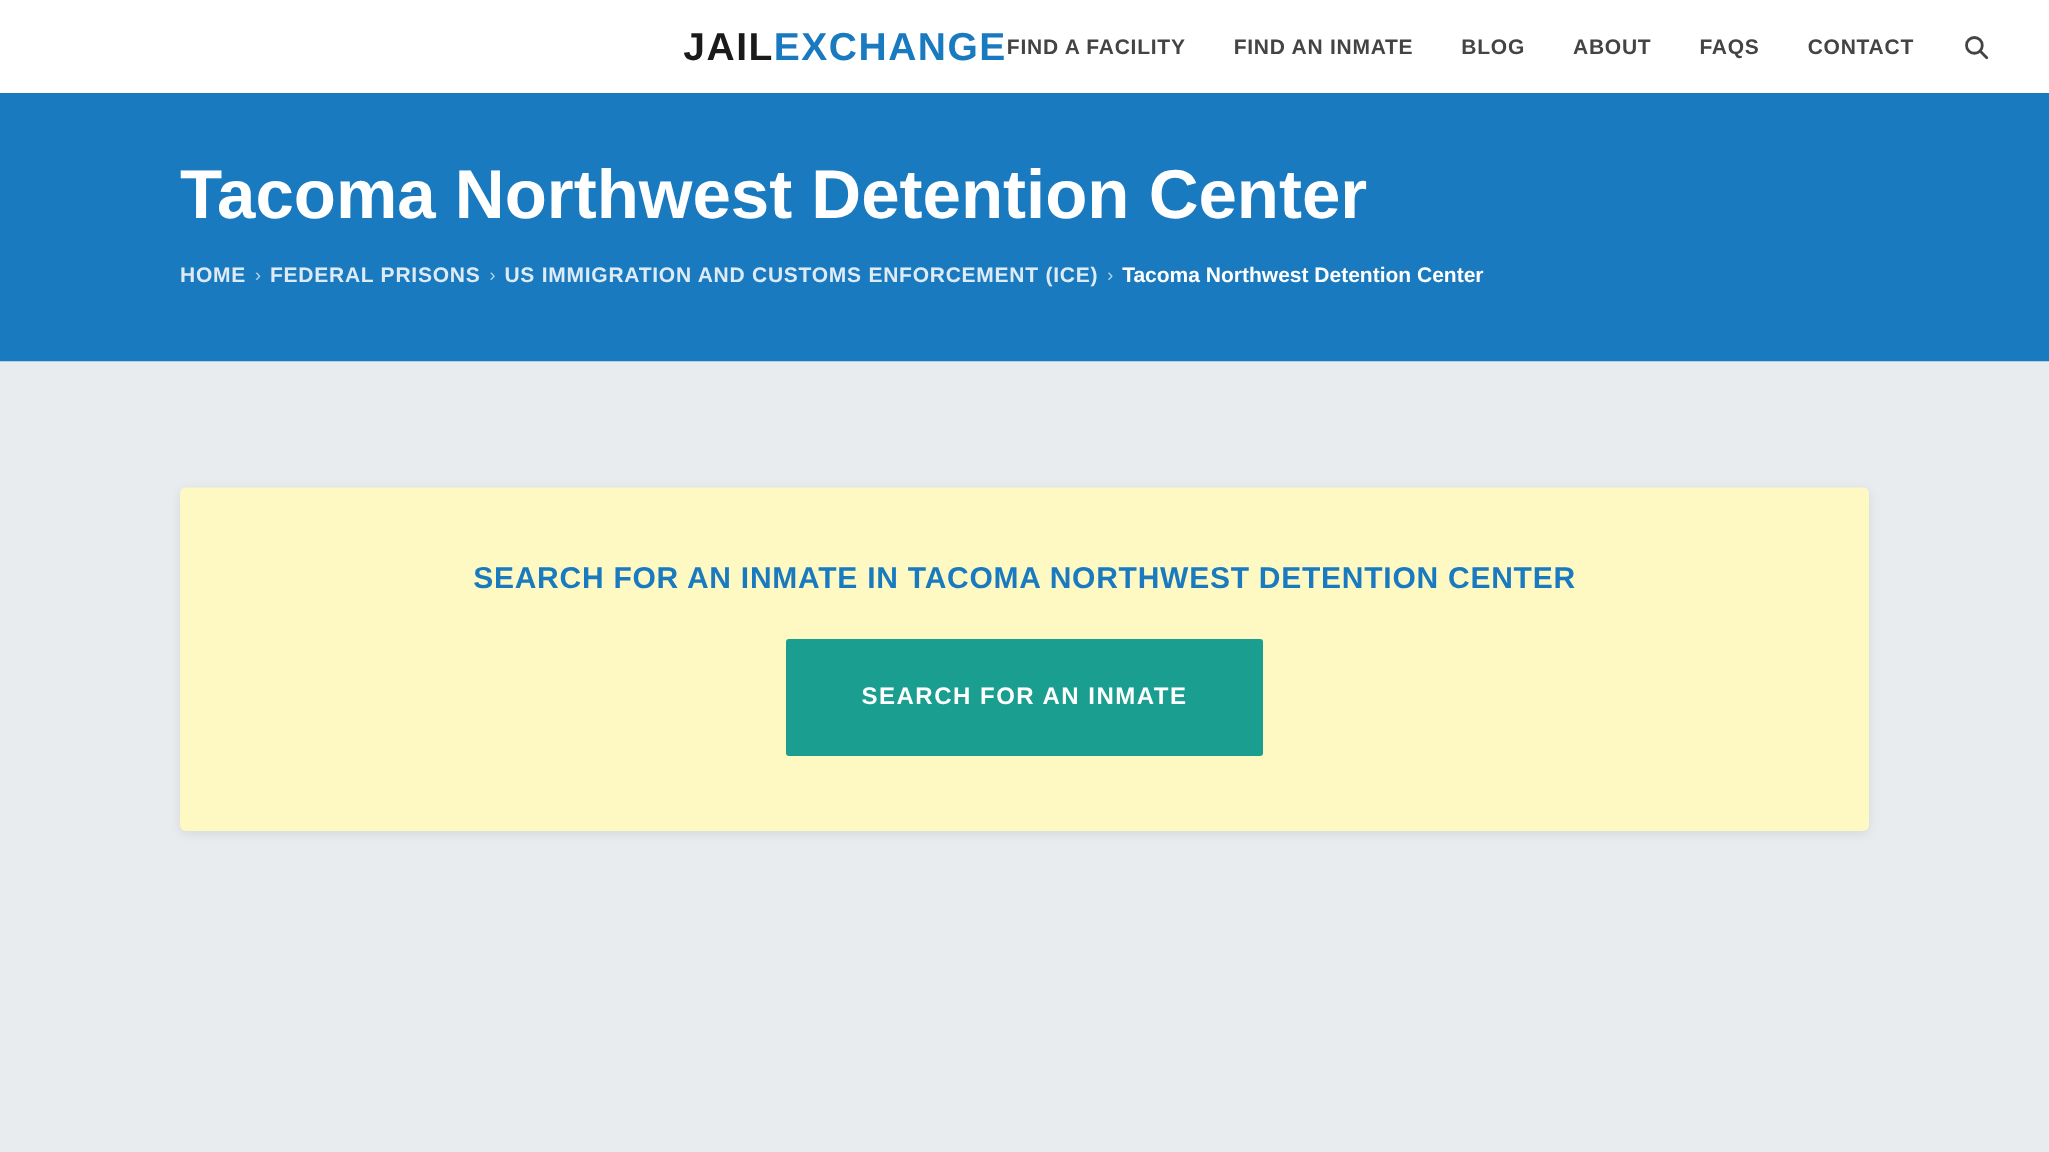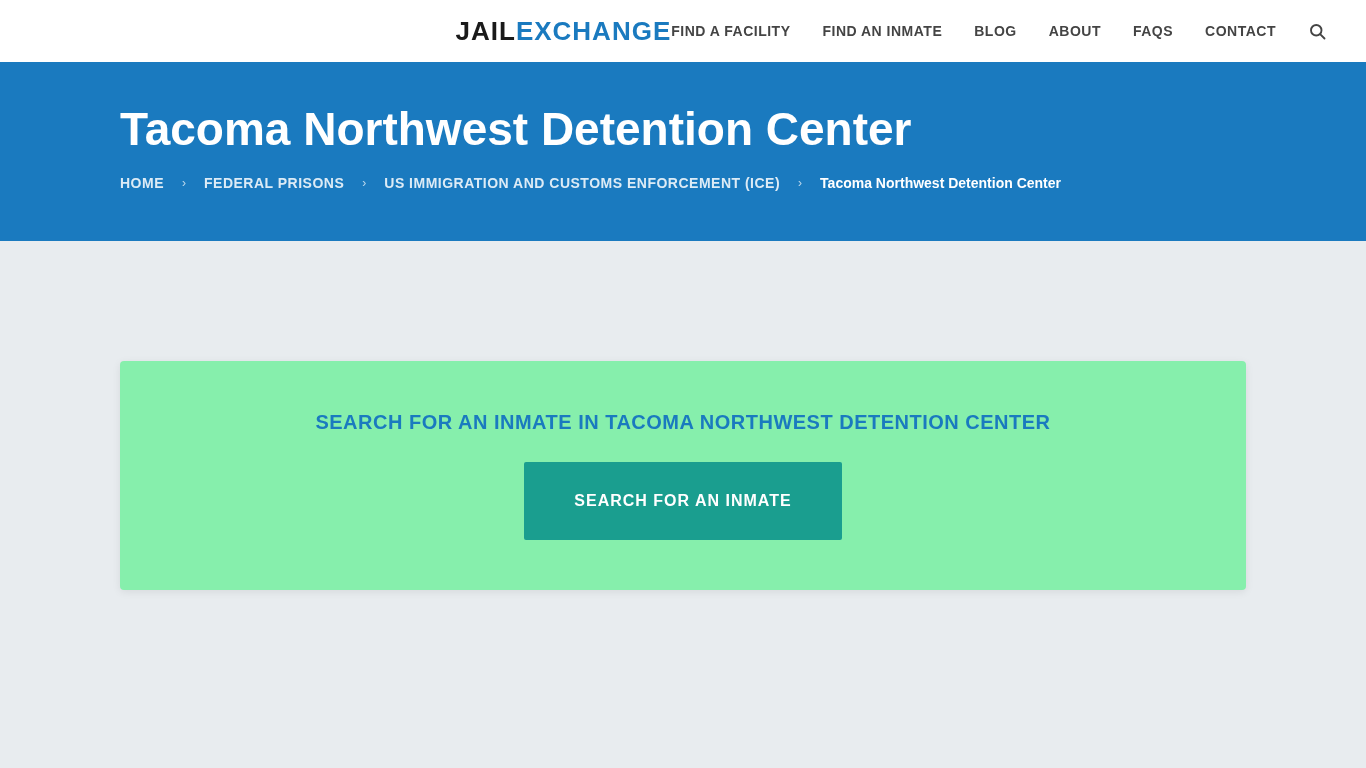--- a/index.html
+++ b/index.html
@@ -81,21 +81,21 @@
       color: #ffffff;
       font-size: 46px;
       font-weight: 800;
       margin-bottom: 20px;
       line-height: 1.1;
     }
 
     .breadcrumb {
       display: flex;
       align-items: center;
-      gap: 18px;
+      gap: 6px;
       flex-wrap: wrap;
     }
 
     .breadcrumb a {
       color: rgba(255,255,255,0.85);
       text-decoration: none;
       font-size: 14px;
     }
 
     .breadcrumb-separator {
@@ -114,27 +114,27 @@
       background-color: #e8ecef;
       padding: 60px 120px;
       min-height: 400px;
       display: flex;
       flex-direction: column;
       align-items: stretch;
     }
 
     
     .search-card {
-      background-color: #86efac;
+      background-color: #fef9c3;
       border-radius: 4px;
       padding: 50px 40px;
       display: flex;
       flex-direction: column;
       align-items: center;
-      margin-top: 60px;
+      margin-top: 24px;
       box-shadow: 0 2px 8px rgba(0,0,0,0.08);
     }
 
     .search-card-title {
       color: #1a7abf;
       font-size: 20px;
       font-weight: 700;
       text-align: center;
       letter-spacing: 0.5px;
       margin-bottom: 28px;

